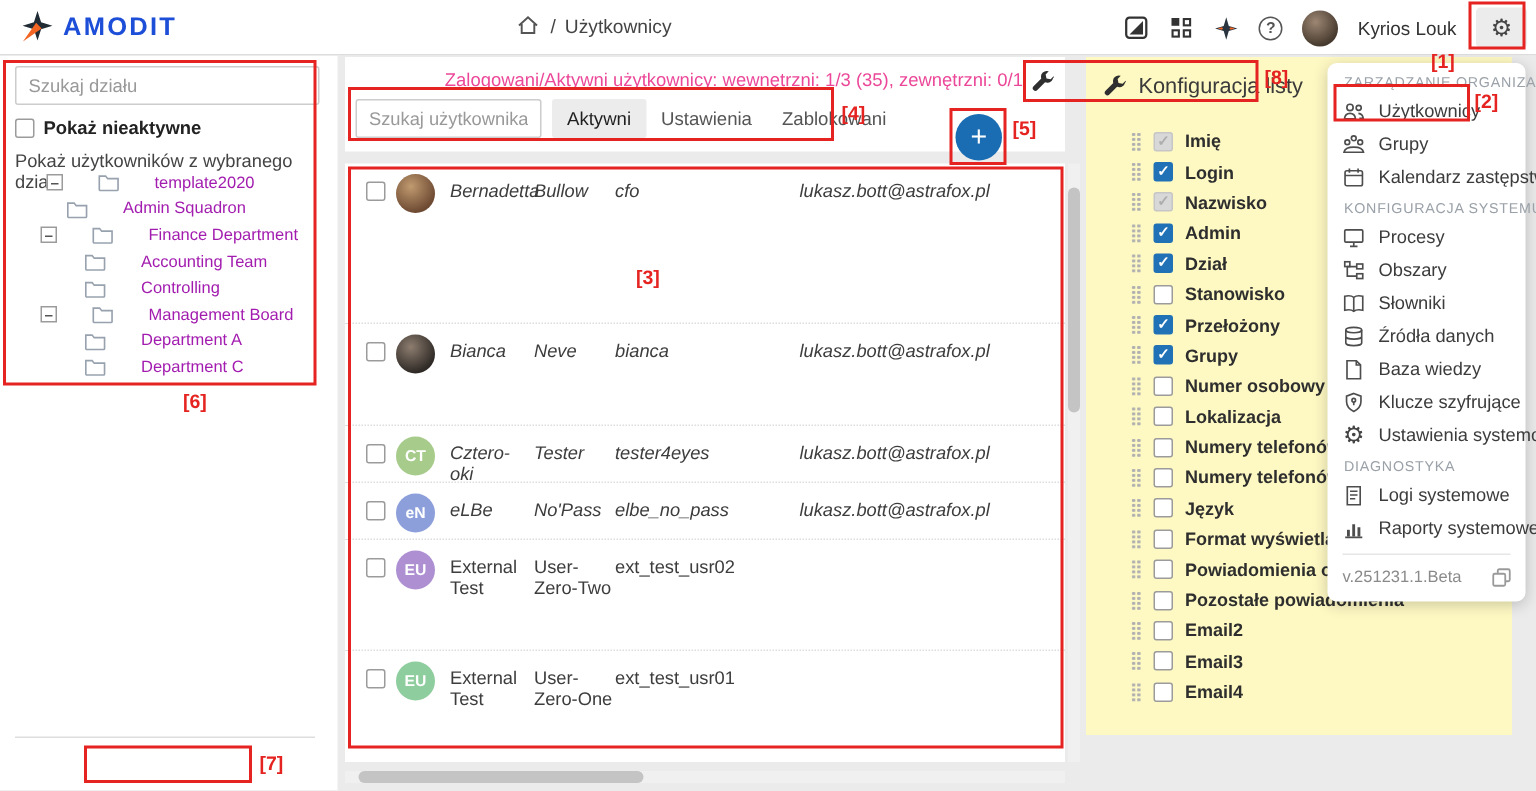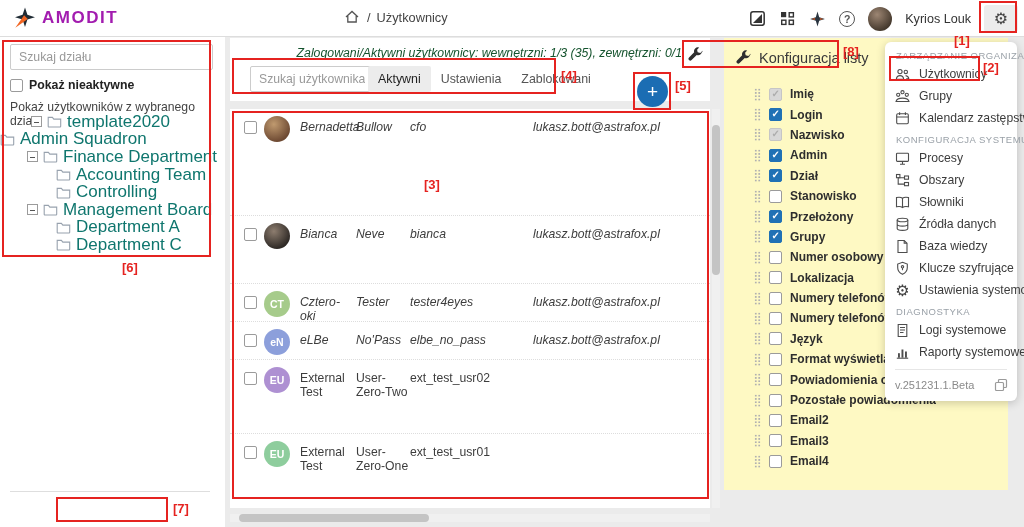--- a/index.html
+++ b/index.html
@@ -5,21 +5,21 @@
   * { margin:0; padding:0; box-sizing:border-box; }
   html,body { width:1024px; height:527px; }
   body { position:relative; overflow:hidden; background:#ebebeb;
          font-family:"Liberation Sans", sans-serif; color:#333; }
   .abs { position:absolute; }
 
   
   .topbar { left:0; top:0; width:1024px; height:37px; background:#fff;
             border-bottom:1px solid #ddd; z-index:3; }
   .brand { left:13px; top:6px; display:flex; align-items:center; gap:5px; }
-  .brand-text { font-size:17px; font-weight:bold; letter-spacing:1.5px; color:#a21caf; }
+  .brand-text { font-size:17px; font-weight:bold; letter-spacing:1.5px; color:#1d4ed8; }
   .breadcrumb { left:344px; top:9px; display:flex; align-items:center; gap:6px;
                 font-size:12.8px; color:#444; }
   .tb-right { right:6px; top:0; height:37px; display:flex; align-items:center; gap:13px; }
   .tb-icon { width:17px; height:17px; display:inline-flex; }
   .help-circle { width:16px; height:16px; border:1.4px solid #555; border-radius:50%;
                  font-size:10.5px; font-weight:bold; color:#555; display:flex;
                  align-items:center; justify-content:center; }
   .tb-avatar { width:24px; height:24px; border-radius:50%; }
   .tb-user { font-size:12.6px; color:#333; }
   .gear-btn { width:34px; height:27px; background:#ececec; border-radius:3px;
@@ -29,36 +29,36 @@
   
   .sidebar { left:0; top:37px; width:225px; height:490px; background:#fff; z-index:1; }
   .sb-search { position:absolute; left:10px; top:7px; width:203px; height:26px;
                border:1px solid #ccc; border-radius:2px; padding:0 8px; font-size:12.3px;
                color:#333; font-family:"Liberation Sans", sans-serif; }
   .sb-search::placeholder { color:#999; }
   .sb-inactive { position:absolute; left:10px; top:41px; display:flex; align-items:center; gap:6px;
                  font-size:12.3px; font-weight:bold; color:#222; }
   .sb-hint { position:absolute; left:10px; top:63px; font-size:12.2px; color:#444; }
   .tree { position:absolute; left:0; top:76px; width:225px; }
-  .ti { display:flex; align-items:center; height:17.6px; gap:5px; font-size:17px; color:#0f766e; }
-  .pl-root { padding-left:31px; } .pl-c1 { }
+  .ti { display:flex; align-items:center; height:17.6px; gap:23px; font-size:11px; color:#a21caf; }
+  .pl-root { padding-left:31px; } .pl-c1 { padding-left:44px; }
   .pl-e1 { padding-left:27px; } .pl-c2 { padding-left:56px; }
   .exp { width:11px; height:11px; border:1px solid #9b9b9b; background:#fff; flex:none;
          position:relative; }
   .exp::after { content:""; position:absolute; left:2px; right:2px; top:4.5px; border-top:1px solid #555; }
   .sb-divider { position:absolute; left:10px; width:200px; top:454px; border-top:1px solid #dedede; }
   .sb-manage { position:absolute; left:0; top:465px; width:225px; text-align:center;
                font-size:12.4px; color:#333; }
   .plus-circ::after { content:"⊕"; font-size:13px; color:#444; margin-left:5px; }
 
   
   .main-header { left:230px; top:38px; width:480px; height:63px; background:#fff; }
-  .stats { position:absolute; right:28px; top:8px; font-size:12.3px; color:#14532d;font-style:italic; }
+  .stats { position:absolute; right:28px; top:8px; font-size:12.3px; color:#ec4899; }
   .hdr-wrench { position:absolute; right:7px; top:9px; }
-  .u-search { position:absolute; left:20px; top:28px; width:124px; height:26px;
+  .u-search { position:absolute; left:7px; top:28px; width:124px; height:26px;
               border:1px solid #ccc; border-radius:2px; padding:0 8px; font-size:12.2px;
               font-family:"Liberation Sans", sans-serif; color:#a21caf; }
   .u-search::placeholder { color:#999; }
   .tabs { position:absolute; left:138px; top:28px; display:flex; }
   .tab { padding:6px 10px; font-size:12.4px; color:#555; white-space:nowrap; }
   .tab.active { background:#ececec; color:#1f1f1f; font-weight:normal; border-radius:2px; }
   .add-btn { left:637px; top:76px; width:31px; height:31px; border-radius:50%;
              background:#1b6db3; color:#fff; font-size:19px; display:flex; align-items:center;
              justify-content:center; z-index:4; border:none; }
 

